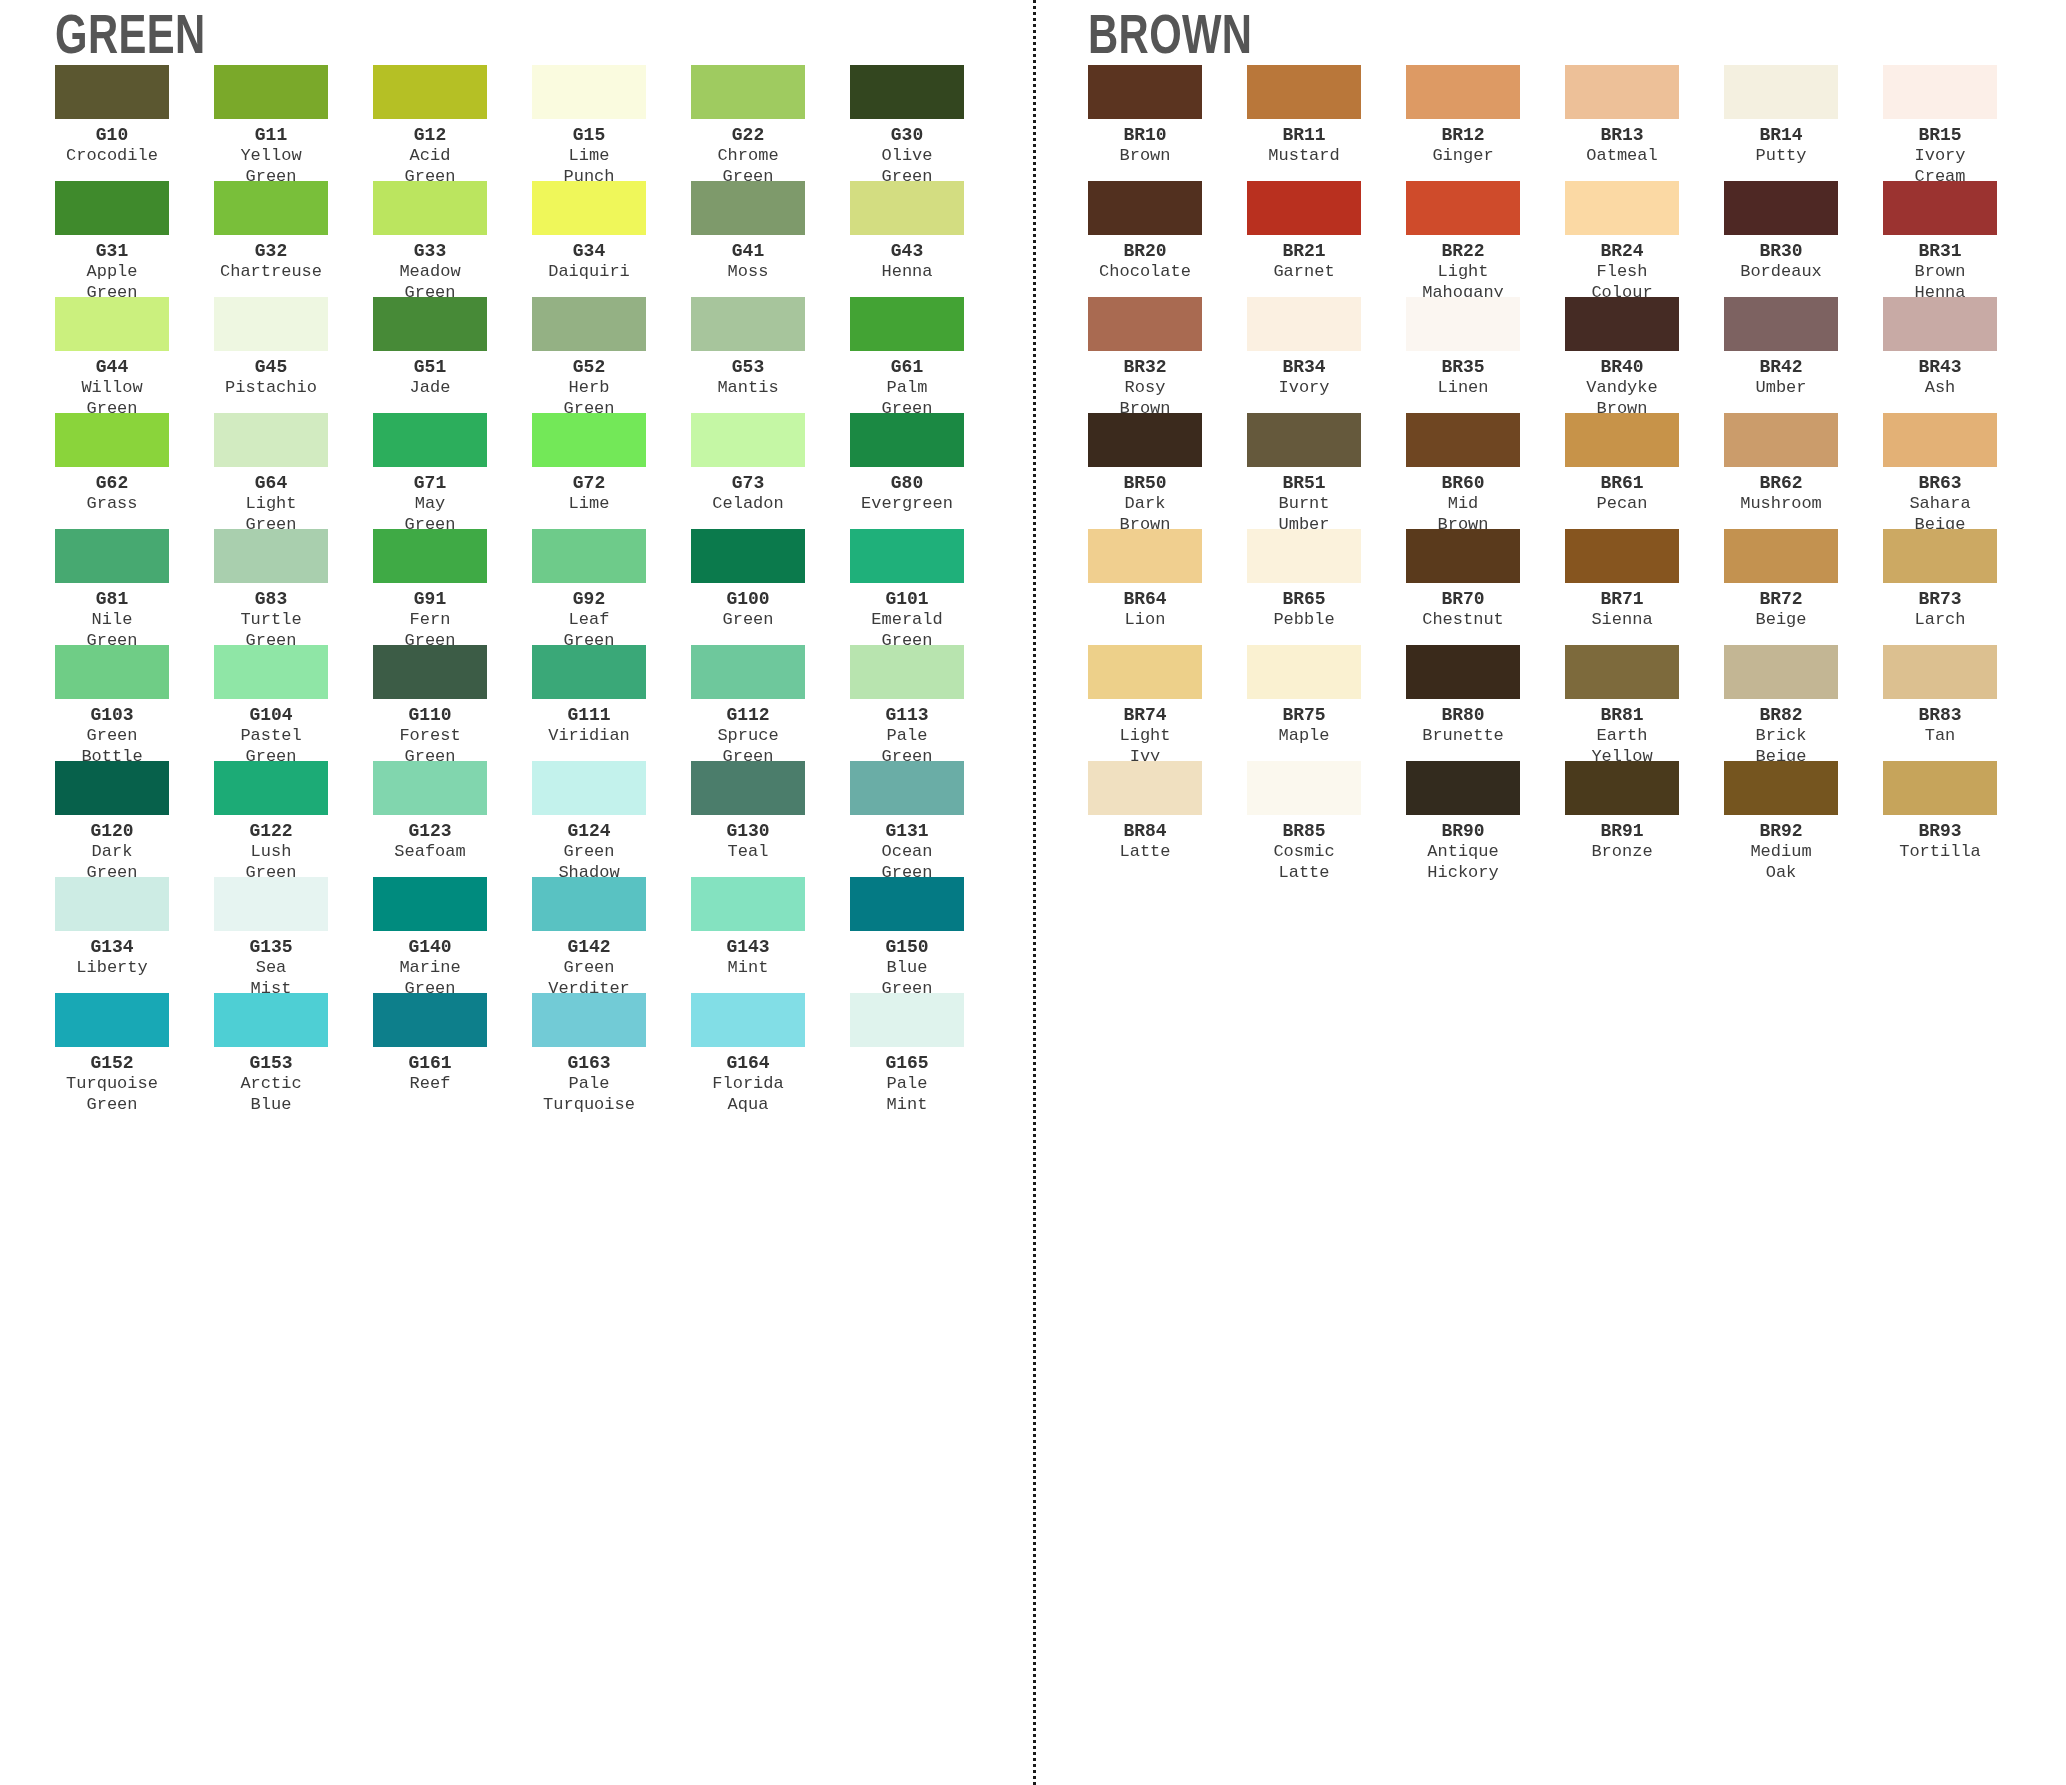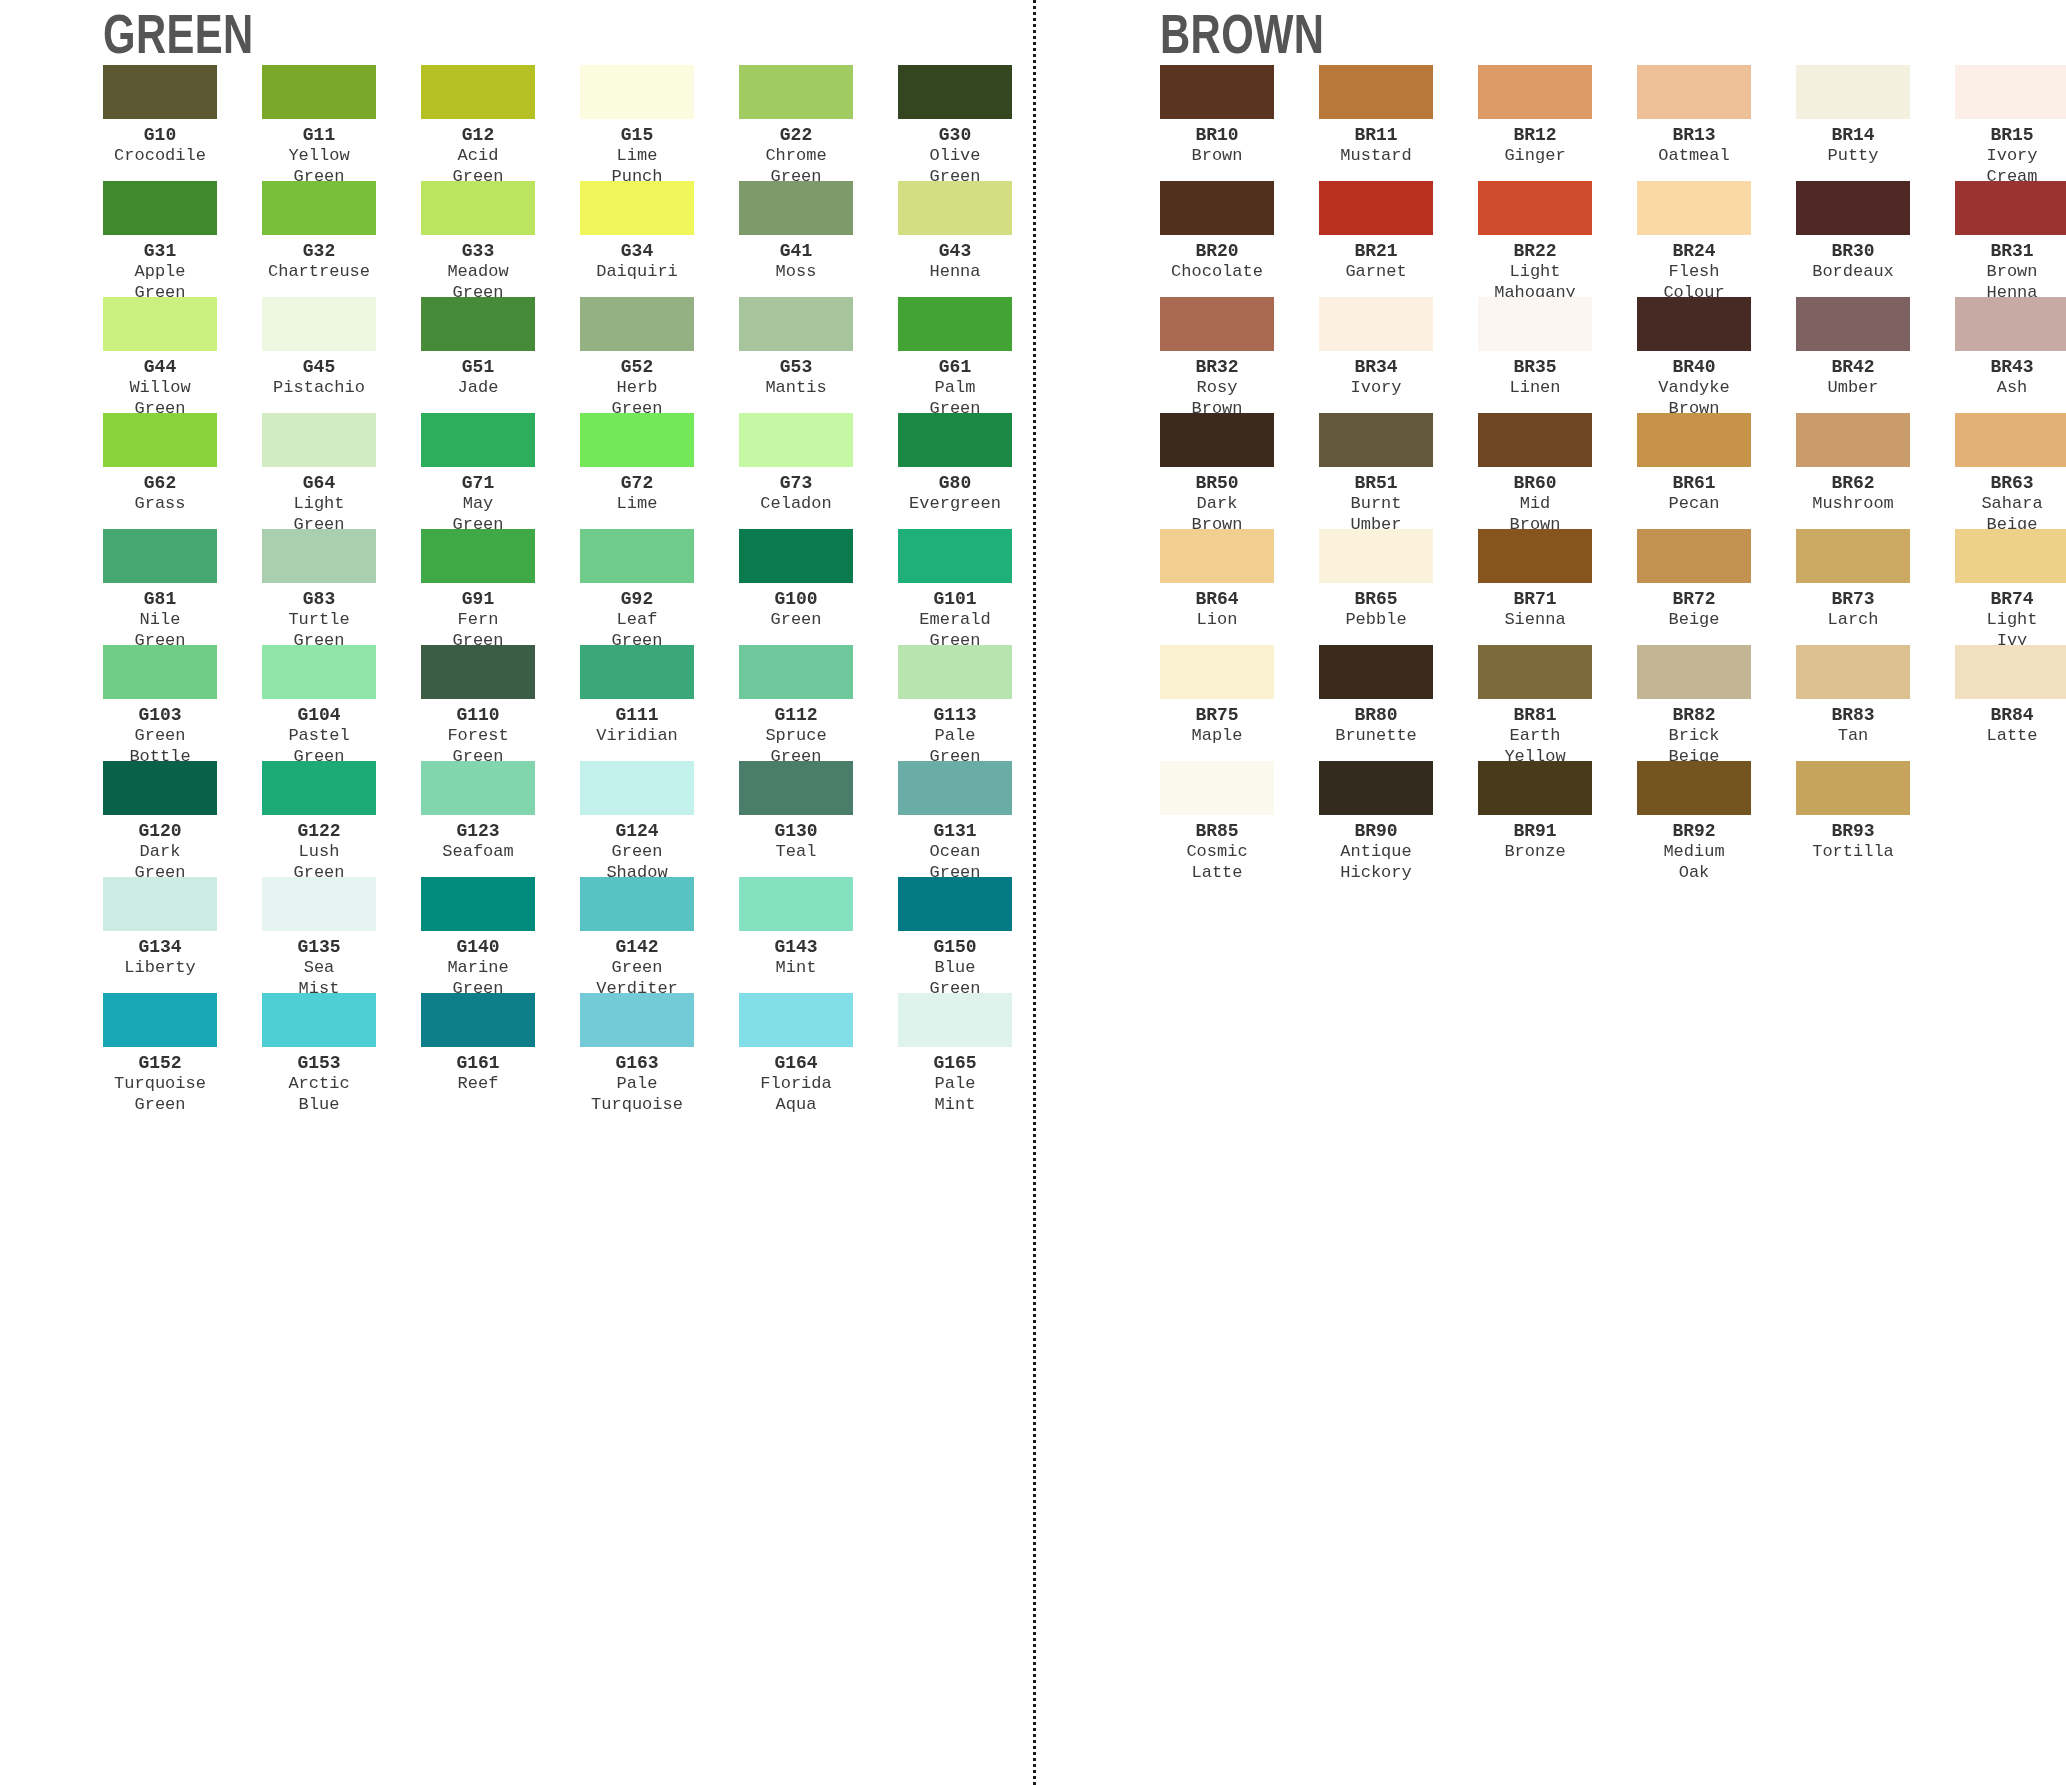--- a/index.html
+++ b/index.html
@@ -29,21 +29,20 @@
     left: 1033px;
     top: 0px;
     width: 0px;
     height: 1785px;
     border-left: 3.5px dotted #1a1a1a;
   }
 
   .column {
     position: relative;
     box-sizing: border-box;
-    margin-left: 48px;
   }
   .col-green { width: 1033px; padding-left: 55px; padding-top: 7px; }
   .col-brown { width: 1033px; padding-left: 55px; padding-top: 7px; }
 
   .section-title {
     font-family: "Liberation Sans Narrow", "Liberation Sans", sans-serif;
     font-weight: bold;
     font-size: 55px;
     line-height: 1;
     color: #555555;
@@ -551,20 +550,25 @@
           <div class="swatch-chip" title="#f0cf8f" style="background: rgb(240, 207, 143);"></div>
           <div class="swatch-code">BR64</div>
           <div class="swatch-name">Lion</div>
         </div>
         <div class="swatch-cell">
           <div class="swatch-chip" title="#fbf2dc" style="background: rgb(251, 242, 220);"></div>
           <div class="swatch-code">BR65</div>
           <div class="swatch-name">Pebble</div>
         </div>
         <div class="swatch-cell">
+          <div class="swatch-chip" title="#5a3a1c" style="background: rgb(90, 58, 28);"></div>
+          <div class="swatch-code">BR70</div>
+          <div class="swatch-name">Chestnut</div>
+        </div>
+        <div class="swatch-cell">
           <div class="swatch-chip" title="#86551f" style="background: rgb(134, 85, 31);"></div>
           <div class="swatch-code">BR71</div>
           <div class="swatch-name">Sienna</div>
         </div>
         <div class="swatch-cell">
           <div class="swatch-chip" title="#c39250" style="background: rgb(195, 146, 80);"></div>
           <div class="swatch-code">BR72</div>
           <div class="swatch-name">Beige</div>
         </div>
         <div class="swatch-cell">

